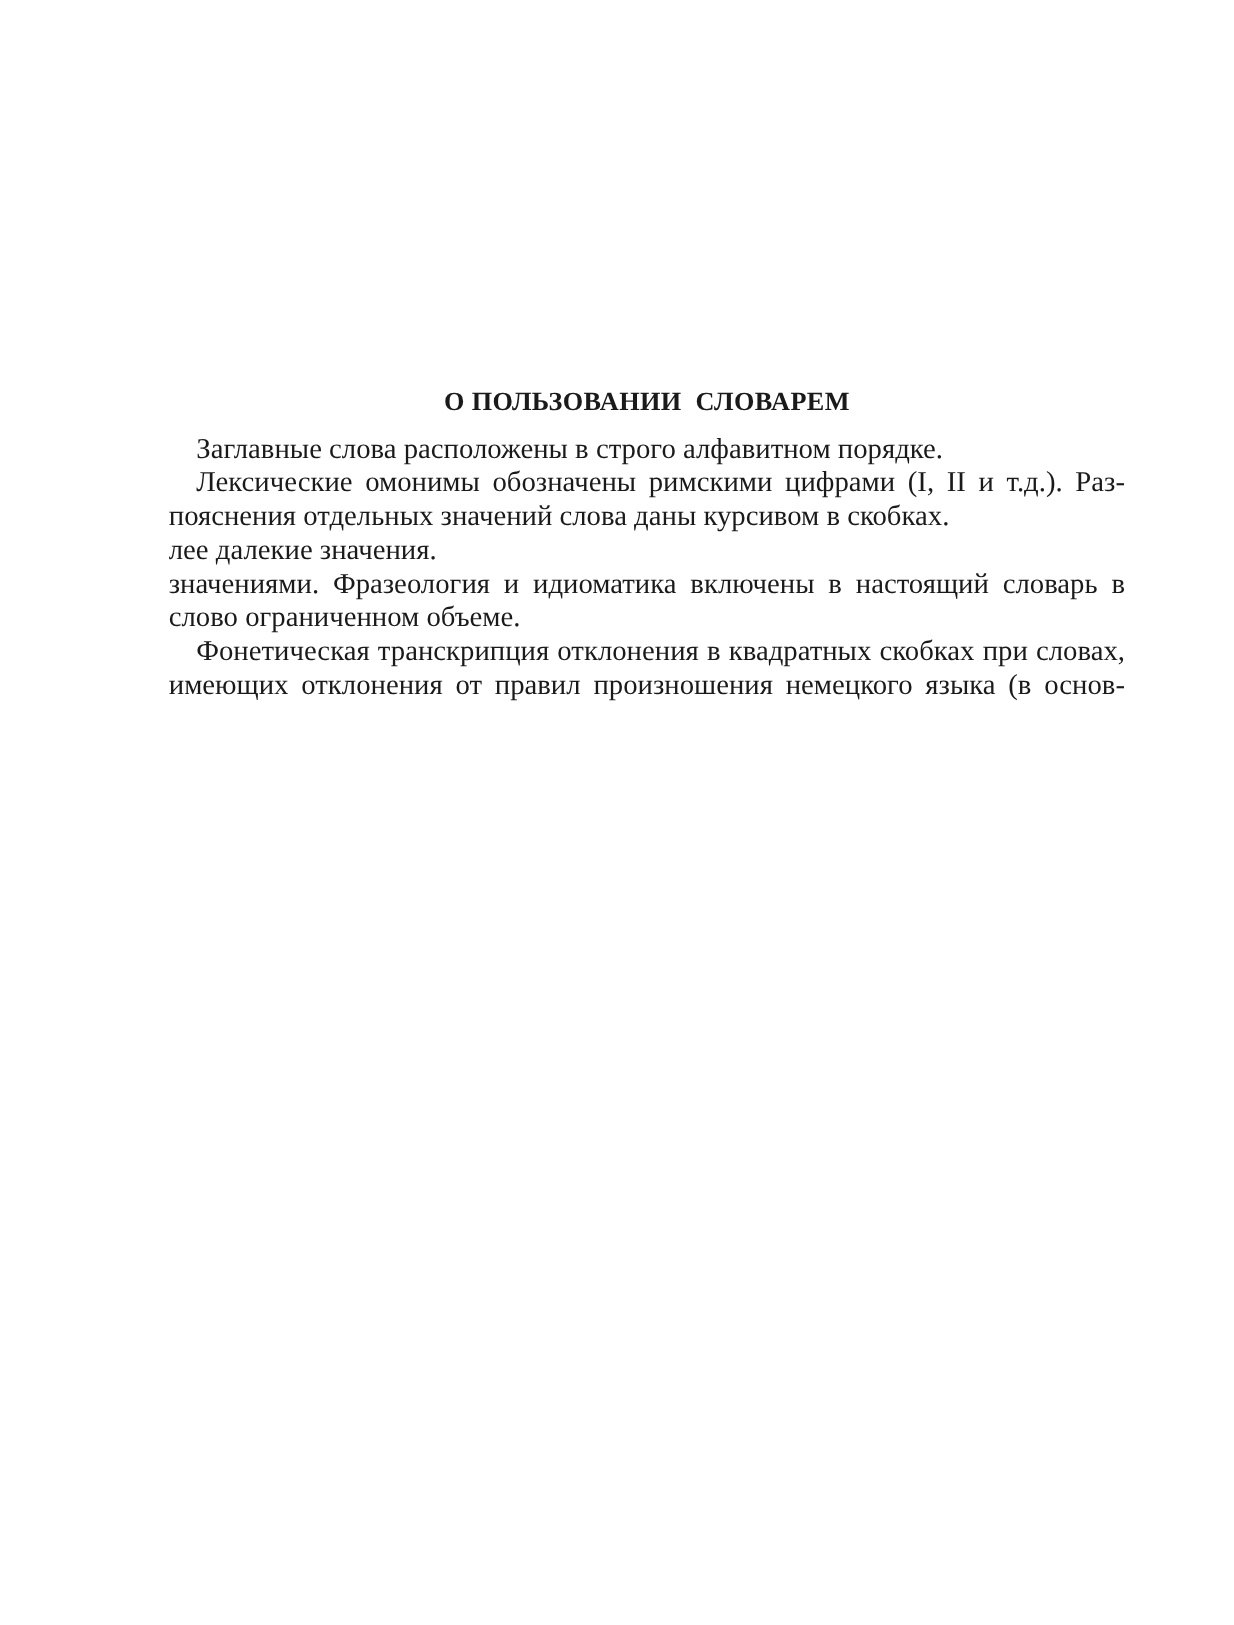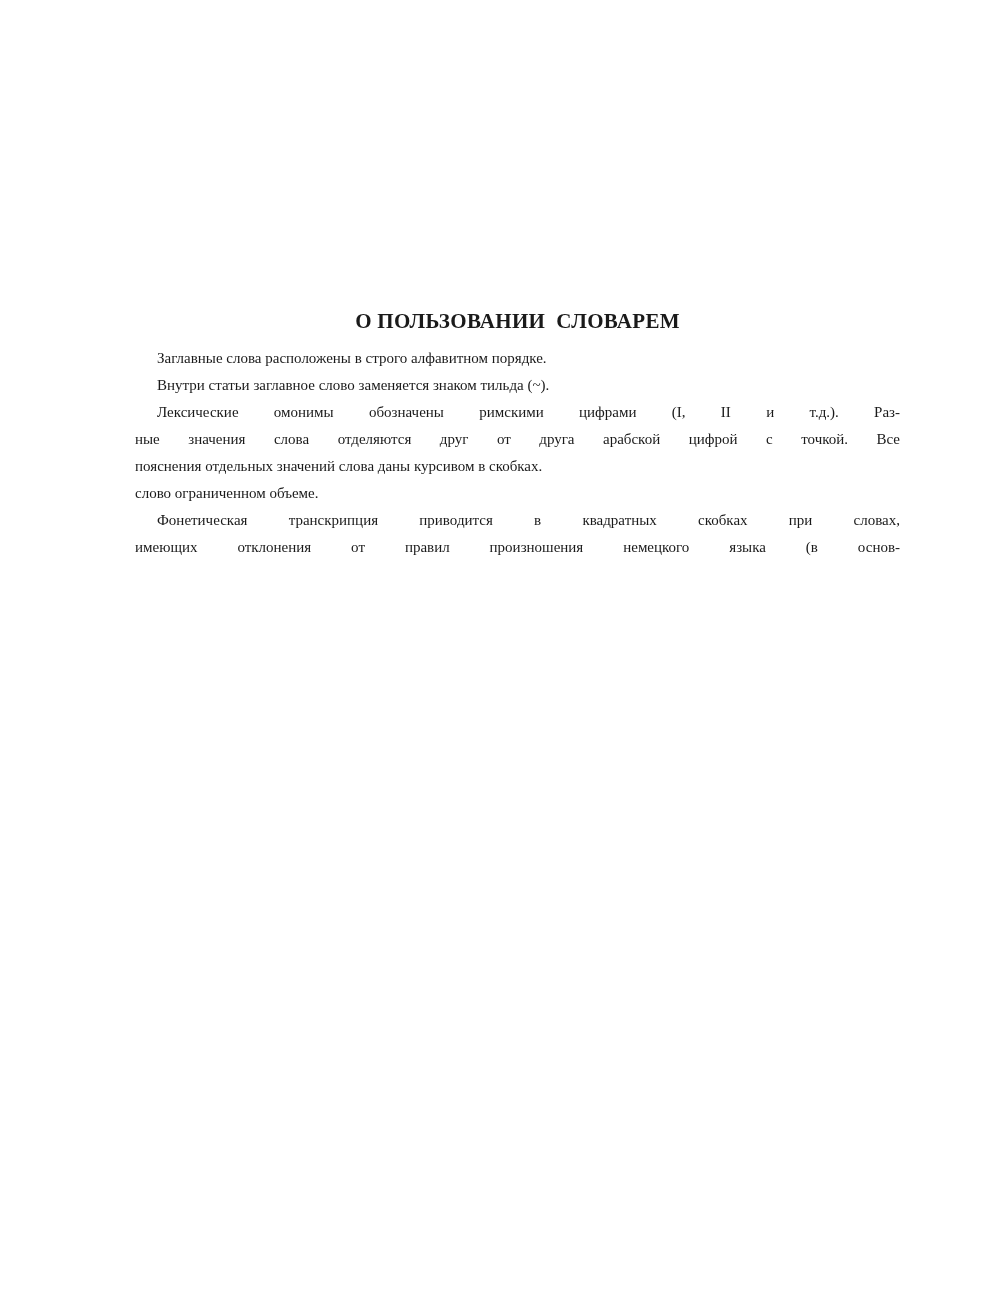--- a/index.html
+++ b/index.html
@@ -38,21 +38,21 @@
     .body-block {
       position: absolute;
       left: 135px;
       top: 345px;
       width: 765px;
     }
     .line {
       display: block;
       height: 27px;
       line-height: 27px;
-      font-size: 15px;
+      font-size: 23px;
       white-space: nowrap;
       text-align: justify;
       text-align-last: justify;
     }
     .line.indent {
       padding-left: 22px;
     }
     .line.last {
       text-align-last: left;
     }
@@ -63,36 +63,34 @@
 <div class="page">
 
   <div class="title">О ПОЛЬЗОВАНИИ  СЛОВАРЕМ</div>
 
   <div class="body-block">
 
     <div>
       <span class="line indent last">Заглавные слова расположены в строго алфавитном порядке.</span>
     </div>
 
-    <div>
-      <span class="line indent last">Внутри статьи заглавное слово заменяется знаком тильда (~).</span>
-    </div>
 
     <div>
       <span class="line indent">Лексические омонимы обозначены римскими цифрами (I, II и т.д.). Раз-</span>
-      <span class="line">ные значения слова отделяются друг от друга арабской цифрой с точкой. Все</span>
       <span class="line last">пояснения отдельных значений слова даны курсивом в скобках.</span>
     </div>
 
     <div>
+      <span class="line last">лее далекие значения.</span>
     </div>
 
     <div>
+      <span class="line">значениями. Фразеология и идиоматика включены в настоящий словарь в</span>
       <span class="line last">слово ограниченном объеме.</span>
     </div>
 
     <div>
-      <span class="line indent">Фонетическая транскрипция приводится в квадратных скобках при словах,</span>
+      <span class="line indent">Фонетическая транскрипция отклонения в квадратных скобках при словах,</span>
       <span class="line">имеющих отклонения от правил произношения немецкого языка (в основ-</span>
     </div>
 
   </div>
 </div>
 
 </body></html>

